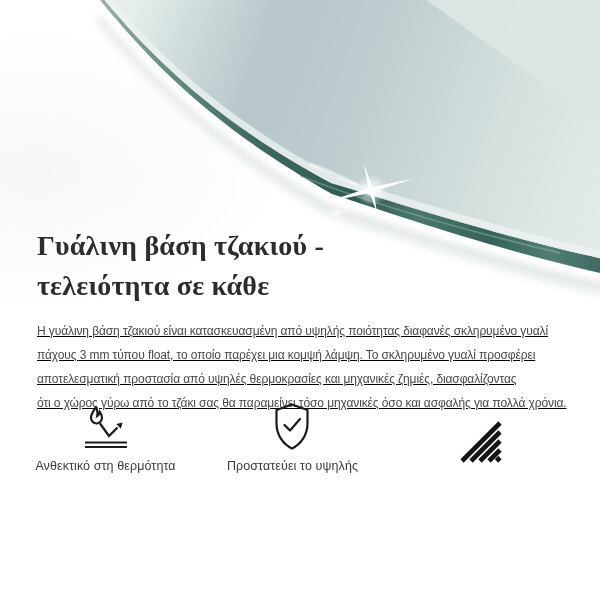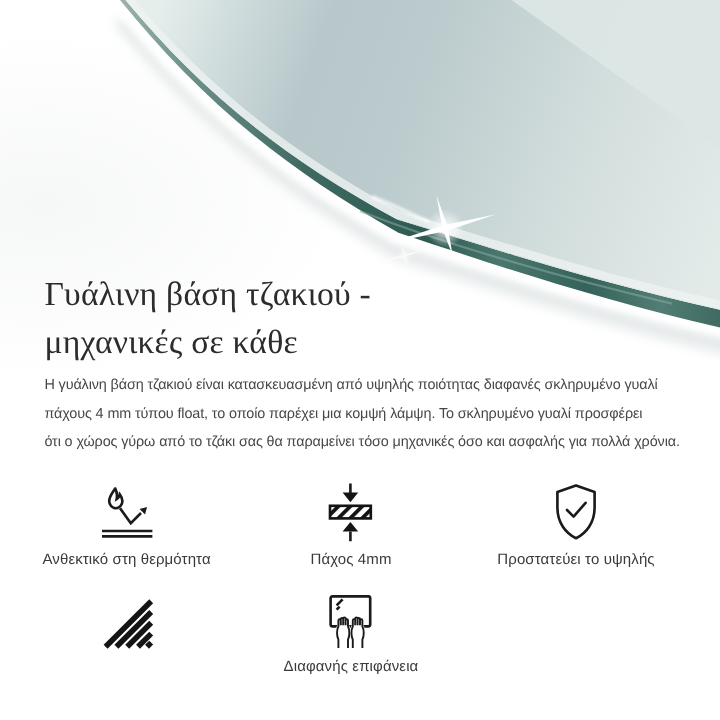--- a/index.html
+++ b/index.html
@@ -17,33 +17,33 @@
   }
   .hero svg{display:block;}
   
   .content{
     position:absolute;left:37px;top:226px;width:545px;
   }
   h1{
     margin:0;font-family:"Liberation Serif", serif;font-weight:400;
     font-size:28px;line-height:40px;color:#2c2c2c;letter-spacing:.2px;
   }
-  h1 span{display:block;}
-  .paragraph{margin-top:2px;}
+  h1 span{display:block;font-weight:bold;}
+  .paragraph{margin-top:13px;text-decoration:underline;}
   .paragraph .pline{
     font-size:12px;line-height:24px;color:#474747;
     letter-spacing:-0.1px;white-space:nowrap;
   }
   
   .features{
     position:absolute;left:12px;top:404px;width:562px;
     display:grid;grid-template-columns:187px 187px 188px;
     row-gap:20px;justify-items:center;
   }
-  .feature{display:flex;flex-direction:column;align-items:center;}
+  .feature{display:flex;flex-direction:column;align-items:center;justify-content:center;}
   .feature .icon{
     height:48px;display:flex;align-items:flex-end;justify-content:center;
   }
   .feature .flabel{
     margin-top:7px;font-size:12.5px;color:#3a3a3a;letter-spacing:.1px;
   }
   .ic{stroke:#1b1b1b;fill:none;stroke-width:2.2;}
 </style>
 </head>
 <body>
@@ -117,60 +117,44 @@
       <circle r="14" fill="url(#sparkG)"></circle>
       <polygon points="-40,0 0,-2.4 36,0 0,2.4" fill="#ffffff"></polygon>
       <polygon points="0,-22 2.1,0 0,20 -2.1,0" fill="#ffffff"></polygon>
     </g>
   </svg>
 </div>
 
 <div class="content">
   <h1>
     <span>Γυάλινη βάση τζακιού -</span>
-    <span>μηχανικές σε κάθε</span>
+    <span>τελειότητα σε κάθε</span>
   </h1>
   <div class="paragraph">
     <div class="pline">Η γυάλινη βάση τζακιού είναι κατασκευασμένη από υψηλής ποιότητας διαφανές σκληρυμένο γυαλί</div>
-    <div class="pline">πάχους 4 mm τύπου float, το οποίο παρέχει μια κομψή λάμψη. Το σκληρυμένο γυαλί προσφέρει</div>
+    <div class="pline">πάχους 3 mm τύπου float, το οποίο παρέχει μια κομψή λάμψη. Το σκληρυμένο γυαλί προσφέρει</div>
+    <div class="pline">αποτελεσματική προστασία από υψηλές θερμοκρασίες και μηχανικές ζημιές, διασφαλίζοντας</div>
     <div class="pline">ότι ο χώρος γύρω από το τζάκι σας θα παραμείνει τόσο μηχανικές όσο και ασφαλής για πολλά χρόνια.</div>
   </div>
 </div>
 
 <div class="features">
 
   <div class="feature">
     <div class="icon">
       <svg width="52" height="46" viewBox="0 0 52 46">
         <path class="ic" stroke-width="1.9" d="M16,1 C13.5,5 11,7.5 11,11.5 C11,15 13.5,17.5 16.5,17.5 C19.5,17.5 22,15 22,11.5 C22,9.3 21,7.6 19.8,6 C19.4,8 18.4,9.3 17.2,10 C17.8,7 17.4,3.8 16,1 Z"></path>
         <path class="ic" stroke-width="3" stroke-linejoin="miter" d="M20,17.5 L29,30 L37.5,21.5"></path>
         <polygon points="42.5,16.5 40.9,22.7 36.3,18.1" fill="#1b1b1b"></polygon>
         <path class="ic" d="M5,36.5 H47 M5,41 H47"></path>
       </svg>
     </div>
     <div class="flabel">Ανθεκτικό στη θερμότητα</div>
   </div>
 
-  <div class="feature">
-    <div class="icon">
-      <svg width="44" height="50" viewBox="0 0 44 50">
-        <defs>
-          <pattern id="hatchP" patternUnits="userSpaceOnUse" width="7" height="7" patternTransform="rotate(45)">
-            <rect width="3.2" height="7" fill="#141414"></rect>
-          </pattern>
-        </defs>
-        <path class="ic" stroke-width="2.4" d="M22,1 V9"></path>
-        <polygon points="15.5,8.5 28.5,8.5 22,16.5" fill="#141414"></polygon>
-        <rect x="5" y="19.5" width="34" height="10.5" fill="url(#hatchP)" stroke="#141414" stroke-width="2.2"></rect>
-        <polygon points="15.5,41 28.5,41 22,33" fill="#141414"></polygon>
-        <path class="ic" stroke-width="2.4" d="M22,41 V49"></path>
-      </svg>
-    </div>
-    <div class="flabel">Πάχος 4mm</div>
-  </div>
 
   <div class="feature">
     <div class="icon">
       <svg width="44" height="50" viewBox="0 0 44 50">
         <path class="ic" stroke-width="2.4" stroke-linejoin="round" d="M22,2.5 L37.5,8 V21 C37.5,33.5 30.5,42.5 22,46.5 C13.5,42.5 6.5,33.5 6.5,21 V8 Z"></path>
         <path class="ic" stroke-width="2.4" stroke-linecap="round" stroke-linejoin="round" d="M14.5,23 L20,28.5 L30,17"></path>
       </svg>
     </div>
     <div class="flabel">Προστατεύει το υψηλής</div>
   </div>
@@ -183,32 +167,14 @@
           <line x1="4" y1="42" x2="42" y2="4"></line>
           <line x1="13" y1="42" x2="42" y2="13"></line>
           <line x1="22" y1="42" x2="42" y2="22"></line>
           <line x1="31" y1="42" x2="42" y2="31"></line>
           <line x1="38.5" y1="42" x2="42" y2="38.5"></line>
         </g>
       </svg>
     </div>
   </div>
 
-  <div class="feature">
-    <div class="icon">
-      <svg width="48" height="46" viewBox="0 0 48 46">
-        <rect class="ic" x="7.5" y="2" width="33" height="25" rx="1.5"></rect>
-        <path class="ic" stroke-width="2" d="M12.5,9.5 L17.5,4.5"></path>
-        <path class="ic" stroke-width="1.5" d="M12.5,13 L15,10.5"></path>
-        <g transform="translate(13,0)">
-          <ellipse cx="5" cy="31" rx="6" ry="9" fill="#ffffff"></ellipse>
-          <path fill="none" stroke="#1b1b1b" stroke-width="1.6" stroke-linejoin="round" d="M1,45 V38 C-0.5,35 -0.5,30 1,27 L1,22 C1,20.6 3,20.6 3,22 V26 M3,26 V21 C3,19.6 5,19.6 5,21 V26 M5,26 V20.5 C5,19.1 7,19.1 7,20.5 V26 M7,26 V22 C7,20.6 9,20.6 9,22 V27 C10.5,30 10.5,35 9,38 V45"></path>
-        </g>
-        <g transform="translate(35,0) scale(-1,1)">
-          <ellipse cx="5" cy="31" rx="6" ry="9" fill="#ffffff"></ellipse>
-          <path fill="none" stroke="#1b1b1b" stroke-width="1.6" stroke-linejoin="round" d="M1,45 V38 C-0.5,35 -0.5,30 1,27 L1,22 C1,20.6 3,20.6 3,22 V26 M3,26 V21 C3,19.6 5,19.6 5,21 V26 M5,26 V20.5 C5,19.1 7,19.1 7,20.5 V26 M7,26 V22 C7,20.6 9,20.6 9,22 V27 C10.5,30 10.5,35 9,38 V45"></path>
-        </g>
-      </svg>
-    </div>
-    <div class="flabel">Διαφανής επιφάνεια</div>
-  </div>
 
 </div>
 
 </body></html>

